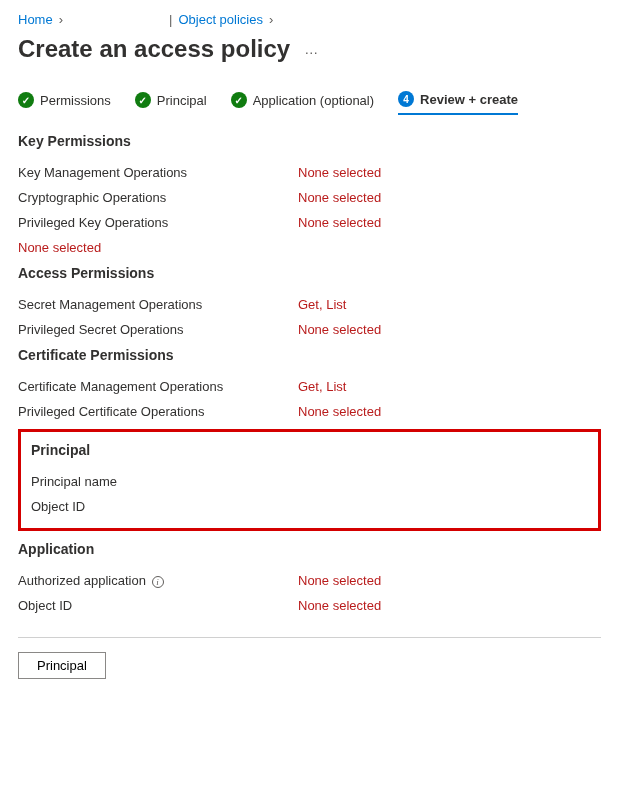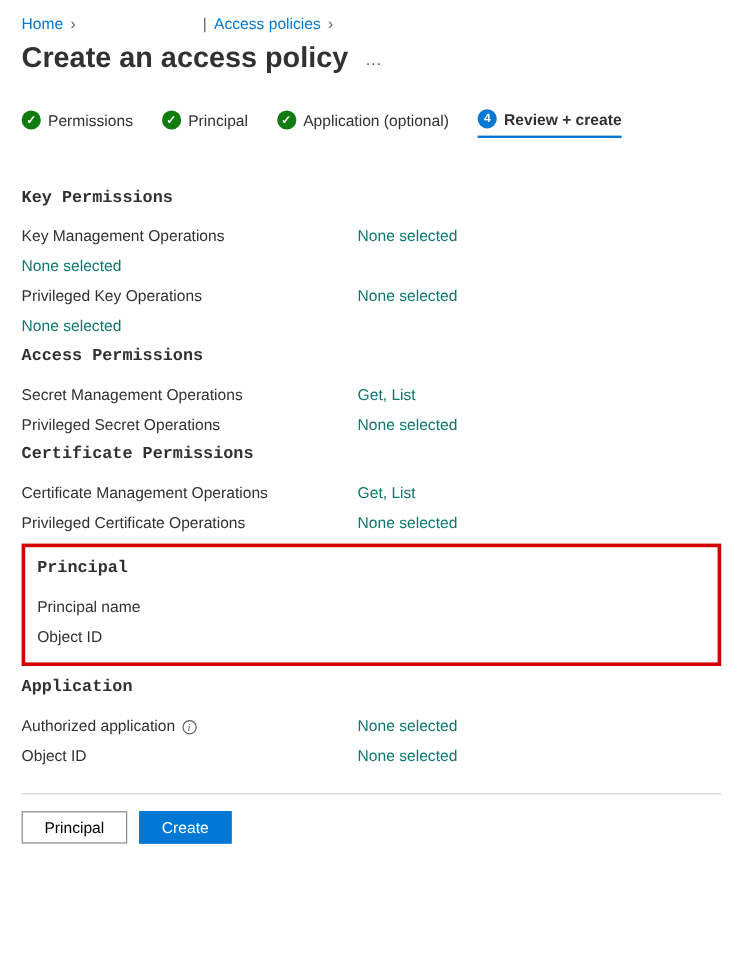--- a/index.html
+++ b/index.html
@@ -19,21 +19,21 @@
     }
     .breadcrumb a { color: #0078d4; text-decoration: none; }
     .crumb-sep { color: #605e5c; }
     .crumb-pipe { color: #605e5c; margin-left: 100px; }
     .page-title-row { display: flex; align-items: center; gap: 14px; margin-bottom: 28px; }
     .page-title { font-size: 24px; font-weight: 600; color: #323130; }
     .ellipsis { color: #605e5c; font-size: 14px; letter-spacing: 1px; cursor: pointer; }
     .steps {
       display: flex;
       gap: 24px;
-      margin-bottom: 42px;
+      margin-bottom: 18px;
       padding-bottom: 0;
     }
     .step {
       display: flex;
       align-items: center;
       gap: 6px;
       font-size: 13px;
       color: #323130;
       padding-bottom: 6px;
       cursor: pointer;
@@ -48,29 +48,28 @@
       font-size: 10px; color: #fff; font-weight: 700;
       flex-shrink: 0;
     }
     .step-icon.done { background: #107c10; }
     .step-icon.current { background: #0078d4; }
     .section-heading {
       font-size: 14px;
       font-weight: 700;
       margin-top: 10px;
       margin-bottom: 16px;
-      font-family: Liberation Mono, monospace;
     }
     .kv-row {
       display: flex;
       margin-bottom: 10px;
       font-size: 13px;
     }
     .kv-key { width: 280px; color: #323130; }
-    .kv-val { color: #0f766e; }
+    .kv-val { color: #b91c1c; }
     .highlight-box {
       border: 3px solid #d40000;
       padding: 10px 10px 4px 10px;
       margin-top: 6px;
       margin-bottom: 10px;
     }
     .highlight-box .section-heading { margin-top: 0; }
     .info-icon {
       display: inline-flex;
       width: 12px; height: 12px;
@@ -106,21 +105,21 @@
     }
     .check::before { content: "✓"; font-size: 10px; }
   </style>
 </head>
 <body>
 
 <div class="breadcrumb">
   <a href="#">Home</a>
   <span class="crumb-sep">›</span>
   <span class="crumb-pipe">|</span>
-  <a href="#">Access policies</a>
+  <a href="#">Object policies</a>
   <span class="crumb-sep">›</span>
 </div>
 
 <div class="page-title-row">
   <h1 class="page-title">Create an access policy</h1>
   <span class="ellipsis">…</span>
 </div>
 
 <div class="steps">
   <div class="step">
@@ -140,20 +139,21 @@
     <span>Review + create</span>
   </div>
 </div>
 
 <div class="section-heading">Key Permissions</div>
 <div class="kv-row">
   <div class="kv-key">Key Management Operations</div>
   <div class="kv-val">None selected</div>
 </div>
 <div class="kv-row">
+  <div class="kv-key">Cryptographic Operations</div>
   <div class="kv-val">None selected</div>
 </div>
 <div class="kv-row">
   <div class="kv-key">Privileged Key Operations</div>
   <div class="kv-val">None selected</div>
 </div>
 <div class="kv-row">
   <div class="kv-val">None selected</div>
 </div>
 
@@ -197,14 +197,13 @@
   </div>
   <div class="kv-val">None selected</div>
 </div>
 <div class="kv-row">
   <div class="kv-key">Object ID</div>
   <div class="kv-val">None selected</div>
 </div>
 
 <div class="footer">
   <button class="btn">Principal</button>
-  <button class="btn primary">Create</button>
 </div>
 
 </body></html>

